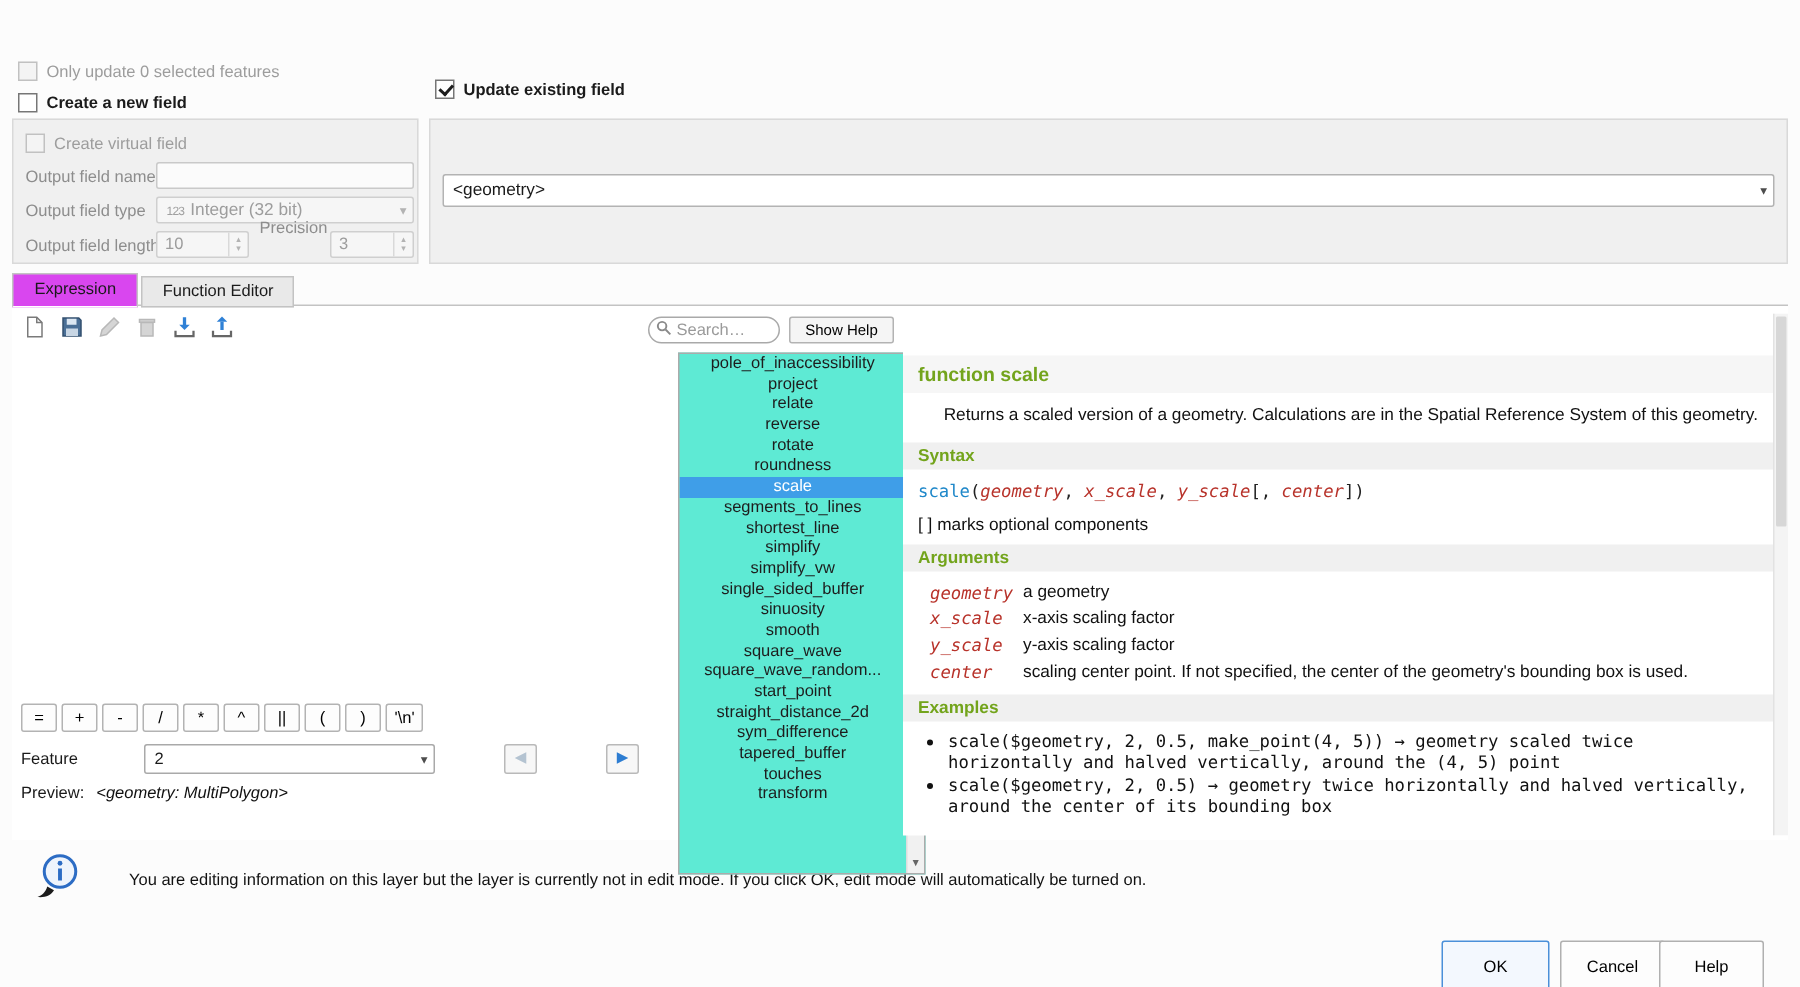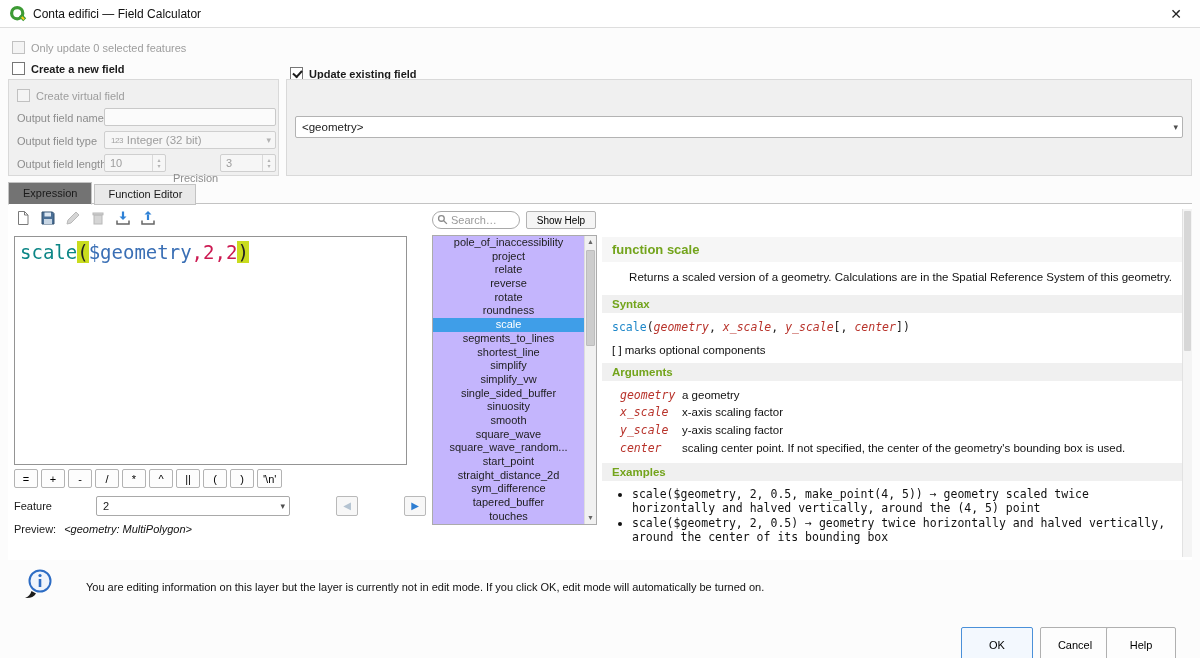--- a/index.html
+++ b/index.html
@@ -33,21 +33,21 @@
   .combo.dis .val { color:#9d9d9d; }
   .combo.dis .arr { color:#b3b3b3; }
   .ft-badge { font-size:8px; color:#a0a0a0; margin-right:4px; letter-spacing:-0.5px; }
   .spin { position:absolute; background:#f6f6f6; border:1px solid #cfcfcf; border-radius:2px; }
   .spin .sval { position:absolute; left:5px; top:0; bottom:0; display:flex; align-items:center; color:#9d9d9d; }
   .spin .sarr { position:absolute; right:0; top:0; bottom:0; width:13px; border-left:1px solid #d9d9d9; display:flex; flex-direction:column; align-items:center; justify-content:center; color:#b3b3b3; font-size:6px; line-height:6px; }
 
   
   .tabbar { position:absolute; left:8px; top:182px; display:flex; align-items:flex-end; z-index:3; }
   .tab { font-size:11px; border:1px solid #c3c3c3; background:#e9e9e9; padding:3px 13px 4px; margin-right:2px; cursor:pointer; }
-  .tab.active { background:#737373; border-bottom-color:#fff; padding:4px 14px 5px; }
+  .tab.active { background:#d946ef; border-bottom-color:#fff; padding:4px 14px 5px; }
   .content-line { position:absolute; left:8px; top:203px; width:1184px; border-top:1px solid #c3c3c3; z-index:1; }
   .content-bg { position:absolute; left:8px; top:204px; width:1184px; height:356px; background:#fff; z-index:0; }
 
   
   .xtoolbar { position:absolute; left:12px; top:208px; display:flex; gap:3px; z-index:2; }
   .tool-btn { width:22px; height:22px; border:none; background:transparent; display:flex; align-items:center; justify-content:center; cursor:pointer; }
 
   
   .editor { position:absolute; left:14px; top:236px; width:393px; height:229px; background:#fff; border:1px solid #949494; z-index:2; padding:4px 5px; }
   .code { font-family:"DejaVu Sans Mono", monospace; font-size:19px; white-space:pre; }
@@ -71,21 +71,21 @@
   .nav-next { color:#2d7dd2; }
   .preview-row { position:absolute; left:14px; top:523px; z-index:2; display:flex; gap:8px; }
   .preview-val { font-style:italic; color:#111; }
 
   
   .search-box { position:absolute; left:432px; top:211px; width:88px; height:18px; border:1px solid #a9a9a9; border-radius:9px; background:#fff; z-index:2; display:flex; align-items:center; padding:0 4px; gap:3px; }
   .search-box input { border:none; outline:none; width:60px; font-size:11px; font-family:inherit; color:#444; background:transparent; }
   .search-box input::placeholder { color:#9a9a9a; }
   .btn { background:#f5f5f5; border:1px solid #b3b3b3; border-radius:2px; font-size:10px; font-family:inherit; cursor:pointer; }
   .show-help { position:absolute; left:526px; top:211px; width:70px; height:18px; z-index:2; }
-  .fn-list-wrap { position:absolute; left:432px; top:235px; width:165px; height:290px; border:1px solid #ababab; background:#c4b5fd; z-index:2; }
+  .fn-list-wrap { position:absolute; left:452px; top:235px; width:165px; height:348px; border:1px solid #ababab; background:#5eead4; z-index:2; }
   .fn-list { position:absolute; left:0; top:0; right:12px; bottom:0; overflow:hidden; }
   .fn-item { height:13.7px; line-height:13.7px; font-size:11px; text-align:center; white-space:nowrap; overflow:hidden; color:#1d1d1d; cursor:pointer; }
   .fn-item.sel { background:#3f9ee8; color:#fff; }
   .vscroll { position:absolute; right:0; top:0; bottom:0; width:12px; background:#f1f1f1; border-left:1px solid #ddd; }
   .vscroll .sarrow { position:absolute; left:0; width:11px; height:12px; text-align:center; font-size:7px; color:#666; line-height:12px; }
   .vscroll .up { top:0; } .vscroll .down { bottom:0; }
   .vscroll .thumb { position:absolute; left:1px; width:9px; background:#cdcdcd; border:1px solid #bdbdbd; border-radius:1px; }
 
   
   .help { position:absolute; left:602px; top:209px; width:590px; height:348px; background:#fff; z-index:2; font-size:11.5px; overflow:hidden; }
@@ -112,41 +112,30 @@
   .dlg-btn { position:absolute; top:627px; height:35px; background:#fdfdfd; border:1px solid #b0b0b0; border-radius:2px; font-size:11px; font-family:inherit; cursor:pointer; }
   .ok { left:961px; width:72px; border-color:#4a90d9; background:#f3f8fe; }
   .cancel { left:1040px; width:70px; }
   .helpb { left:1106px; width:70px; }
 </style>
 </head>
 <body>
 
 <div class="dialog">
 
-  <div class="titlebar">
-    <span class="logo">
-      <svg viewBox="0 0 18 18" width="18" height="18">
-        <circle cx="8.2" cy="8.2" r="5.6" fill="none" stroke="#3d9b35" stroke-width="3.2"></circle>
-        <rect x="10.4" y="10.4" width="6.2" height="4.2" fill="#3d9b35" transform="rotate(45 13.5 12.5)"></rect>
-        <rect x="12.2" y="12.2" width="3.4" height="2" fill="#f7d117" transform="rotate(45 13.9 13.2)"></rect>
-      </svg>
-    </span>
-    <span class="title">Conta edifici — Field Calculator</span>
-    <button class="close"><span>✕</span></button>
-  </div>
 
   <div class="cb-row" style="left:12px; top:40px;">
     <span class="cb dis"></span>
     <span class="cb-lbl dim">Only update 0 selected features</span>
   </div>
   <div class="cb-row" style="left:12px; top:61px;">
     <span class="cb"></span>
     <span class="cb-lbl bold">Create a new field</span>
   </div>
-  <div class="cb-row" style="left:290px; top:66px;">
+  <div class="cb-row" style="left:290px; top:52px;">
     <span class="cb checked"></span>
     <span class="cb-lbl bold">Update existing field</span>
   </div>
 
   <div class="panel" style="left:8px; top:79px; width:271px; height:97px;">
     <div class="cb-row" style="left:8px; top:8px;">
       <span class="cb dis"></span>
       <span class="cb-lbl dim">Create virtual field</span>
     </div>
     <span class="flbl" style="left:8px; top:32px;">Output field name</span>
@@ -160,21 +149,21 @@
       <span class="arr">▾</span>
     </div>
     <span class="flbl" style="left:8px; top:78px;">Output field length</span>
     <div class="spin" style="left:95px; top:74px; width:62px; height:18px;">
       <span class="sval">10</span>
       <span class="sarr">
           <span>▴</span>
           <span>▾</span>
         </span>
     </div>
-    <span class="flbl" style="left:164px; top:92px;">Precision</span>
+    <span class="flbl" style="left:164px; top:66px;">Precision</span>
     <div class="spin" style="left:211px; top:74px; width:56px; height:18px;">
       <span class="sval">3</span>
       <span class="sarr">
           <span>▴</span>
           <span>▾</span>
         </span>
     </div>
   </div>
 
   <div class="panel" style="left:286px; top:79px; width:906px; height:97px;">
@@ -225,23 +214,20 @@
     </button>
     <button class="tool-btn">
       <span><svg viewBox="0 0 16 16" width="16" height="16">
             <path d="M8 10V4.5" stroke="#2f81d6" stroke-width="2.2"></path>
             <path d="M4.5 4.5L8 1l3.5 3.5z" fill="#2f81d6"></path>
             <path d="M2 10.5v3.5h12v-3.5" fill="none" stroke="#666" stroke-width="1.5"></path>
           </svg></span>
     </button>
   </div>
 
-  <div class="editor">
-    <div class="code"><span class="tok-fn">scale</span><span class="tok-br">(</span><span class="tok-var">$geometry</span><span class="tok-num">,2,2</span><span class="tok-br">)</span></div>
-  </div>
 
   <div class="op-row">
       <button class="op-btn">=</button>
       <button class="op-btn">+</button>
       <button class="op-btn">-</button>
       <button class="op-btn">/</button>
       <button class="op-btn">*</button>
       <button class="op-btn">^</button>
       <button class="op-btn">||</button>
       <button class="op-btn">(</button>

